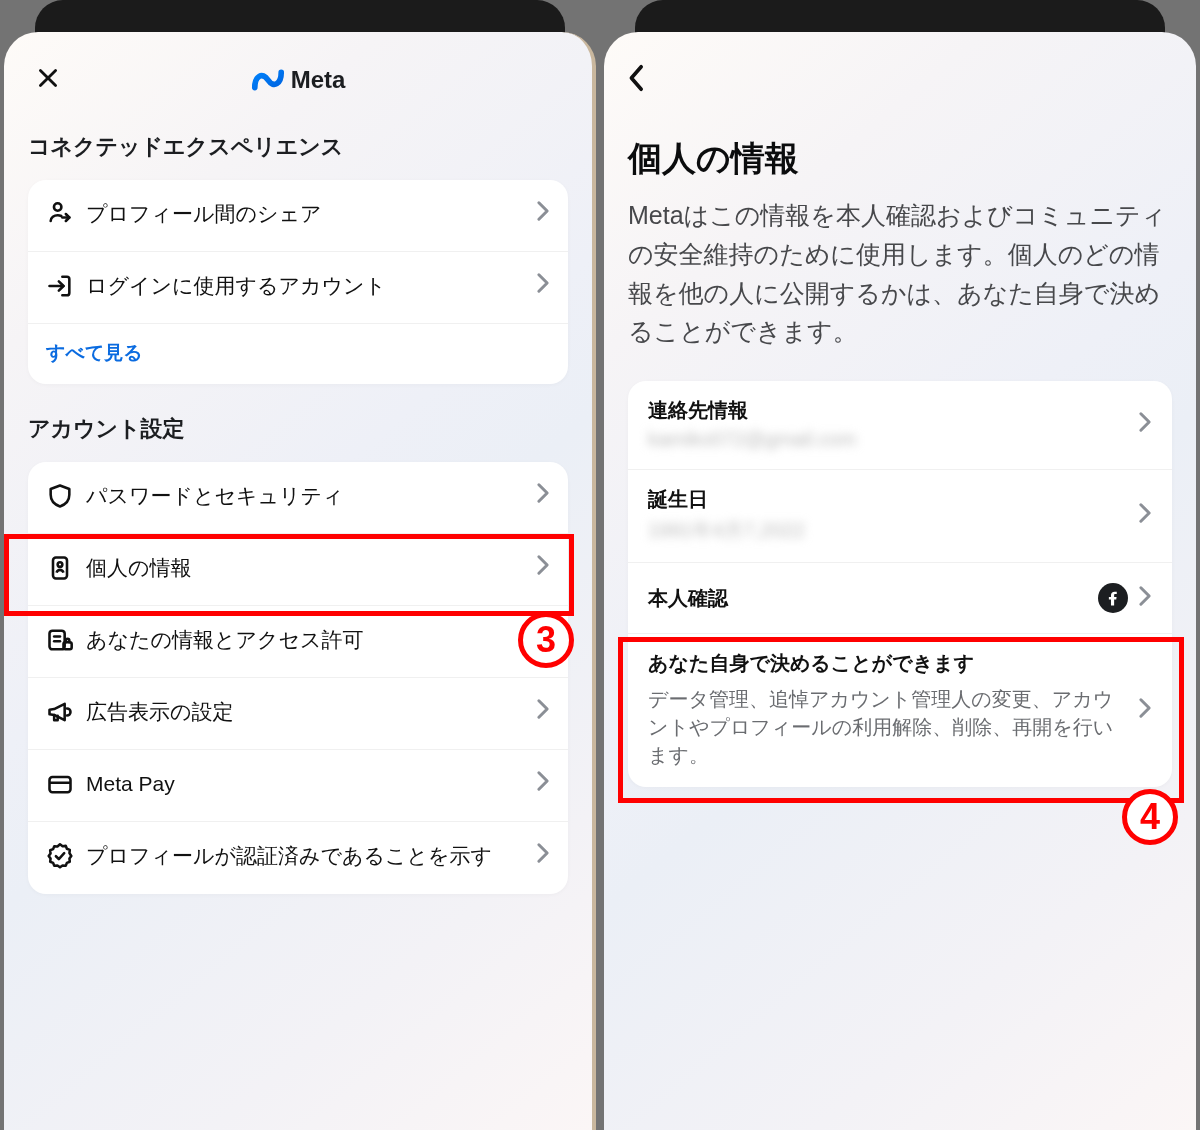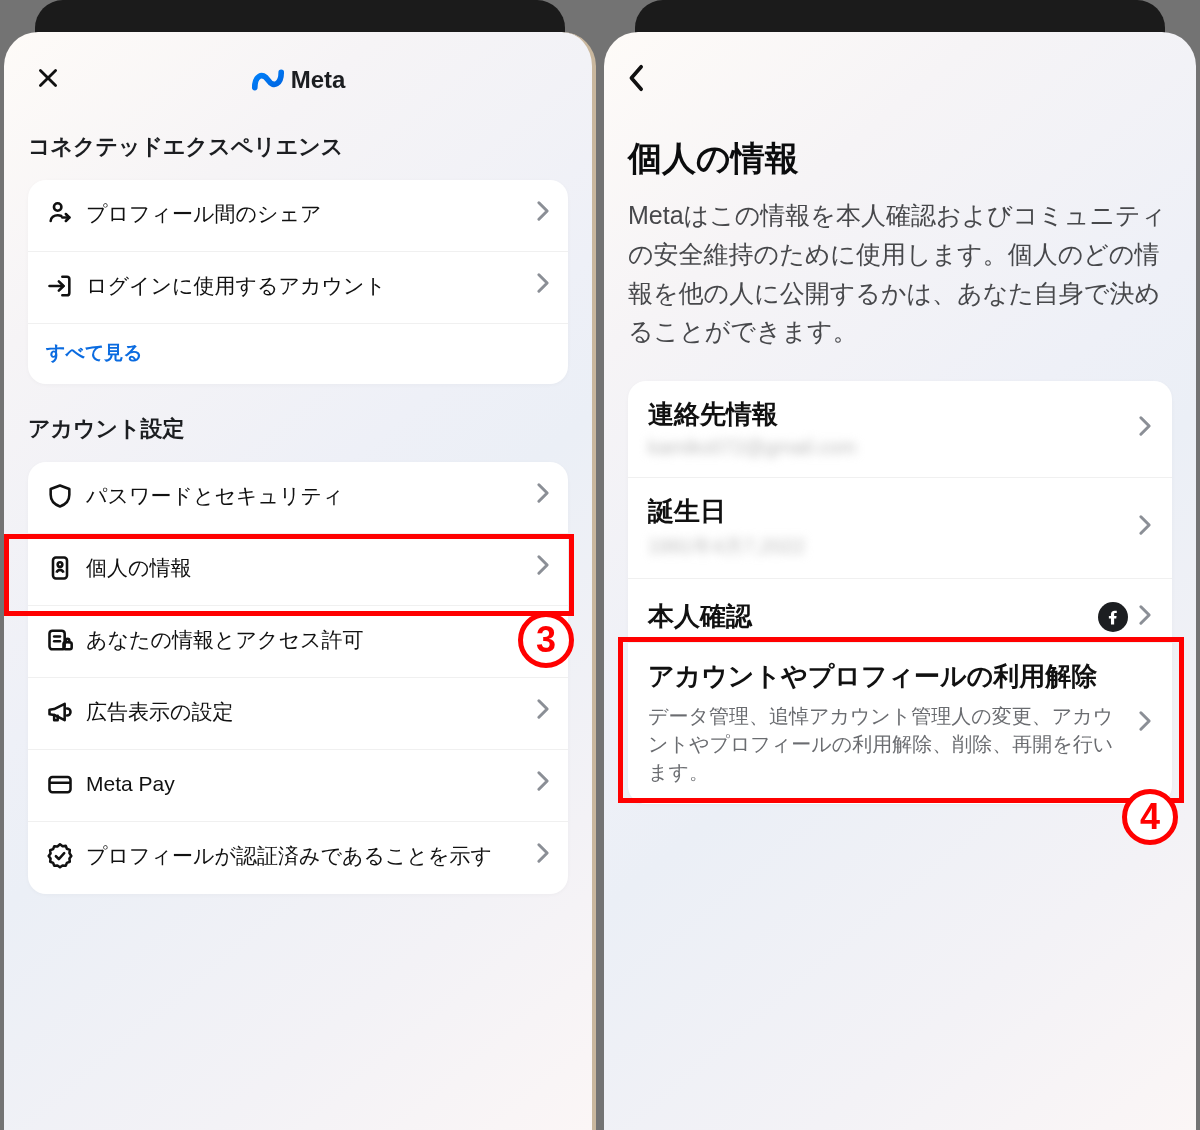--- a/index.html
+++ b/index.html
@@ -145,21 +145,21 @@
   }
   .row2 {
     display: flex;
     align-items: center;
     padding: 16px 20px 18px 20px;
     border-bottom: 1px solid rgba(0,0,0,0.06);
     cursor: pointer;
   }
   .row2:last-child { border-bottom: none; }
   .row2 .body { flex: 1; }
-  .row2 .lbl { font-size: 26px; font-weight: 600; color: #111; }
+  .row2 .lbl { font-size: 20px; font-weight: 600; color: #111; }
   .row2 .sub { font-size: 20px; color: #bcbcbc; margin-top: 4px; filter: blur(5px); }
   .row2 .desc { font-size: 20px; color: #6a6c70; margin-top: 8px; line-height: 1.4; }
   .right-aux {
     display: flex;
     align-items: center;
     gap: 10px;
     margin-left: 8px;
   }
   .fb-badge {
     width: 30px;
@@ -421,41 +421,41 @@
         </div>
         <div class="right-aux">
           <div class="chev">
             <svg width="14" height="22" viewBox="0 0 10 16" fill="none" stroke="#8b8f96" stroke-width="2.2" stroke-linecap="round" stroke-linejoin="round">
                   <polyline points="2,2 8,8 2,14"></polyline>
                 </svg>
           </div>
         </div>
       </div>
 
-      <div class="row2" style="padding-top:20px;padding-bottom:8px;">
+      <div class="row2" style="padding-top:20px;padding-bottom:20px;">
         <div class="body">
           <div class="lbl">本人確認</div>
         </div>
         <div class="right-aux">
           <div class="fb-badge">
             <svg width="18" height="18" viewBox="0 0 24 24">
                   <path fill="#fff" d="M13.5 22v-8h2.8l.5-3.4h-3.3V8.5c0-1 .3-1.7 1.8-1.7h1.7V3.7c-.8-.1-1.8-.2-2.9-.2-2.9 0-4.8 1.7-4.8 4.7v2.4H6.5V14h2.8v8h4.2z"></path>
                 </svg>
           </div>
           <div class="chev">
             <svg width="14" height="22" viewBox="0 0 10 16" fill="none" stroke="#8b8f96" stroke-width="2.2" stroke-linecap="round" stroke-linejoin="round">
                   <polyline points="2,2 8,8 2,14"></polyline>
                 </svg>
           </div>
         </div>
       </div>
 
       <div class="row2" style="align-items:center;">
         <div class="body">
-          <div class="lbl">アカウントやプロフィールの利用解除</div>
+          <div class="lbl">あなた自身で決めることができます</div>
           <div class="desc">データ管理、追悼アカウント管理人の変更、アカウントやプロフィールの利用解除、削除、再開を行います。</div>
         </div>
         <div class="right-aux">
           <div class="chev">
             <svg width="14" height="22" viewBox="0 0 10 16" fill="none" stroke="#8b8f96" stroke-width="2.2" stroke-linecap="round" stroke-linejoin="round">
                   <polyline points="2,2 8,8 2,14"></polyline>
                 </svg>
           </div>
         </div>
       </div>

